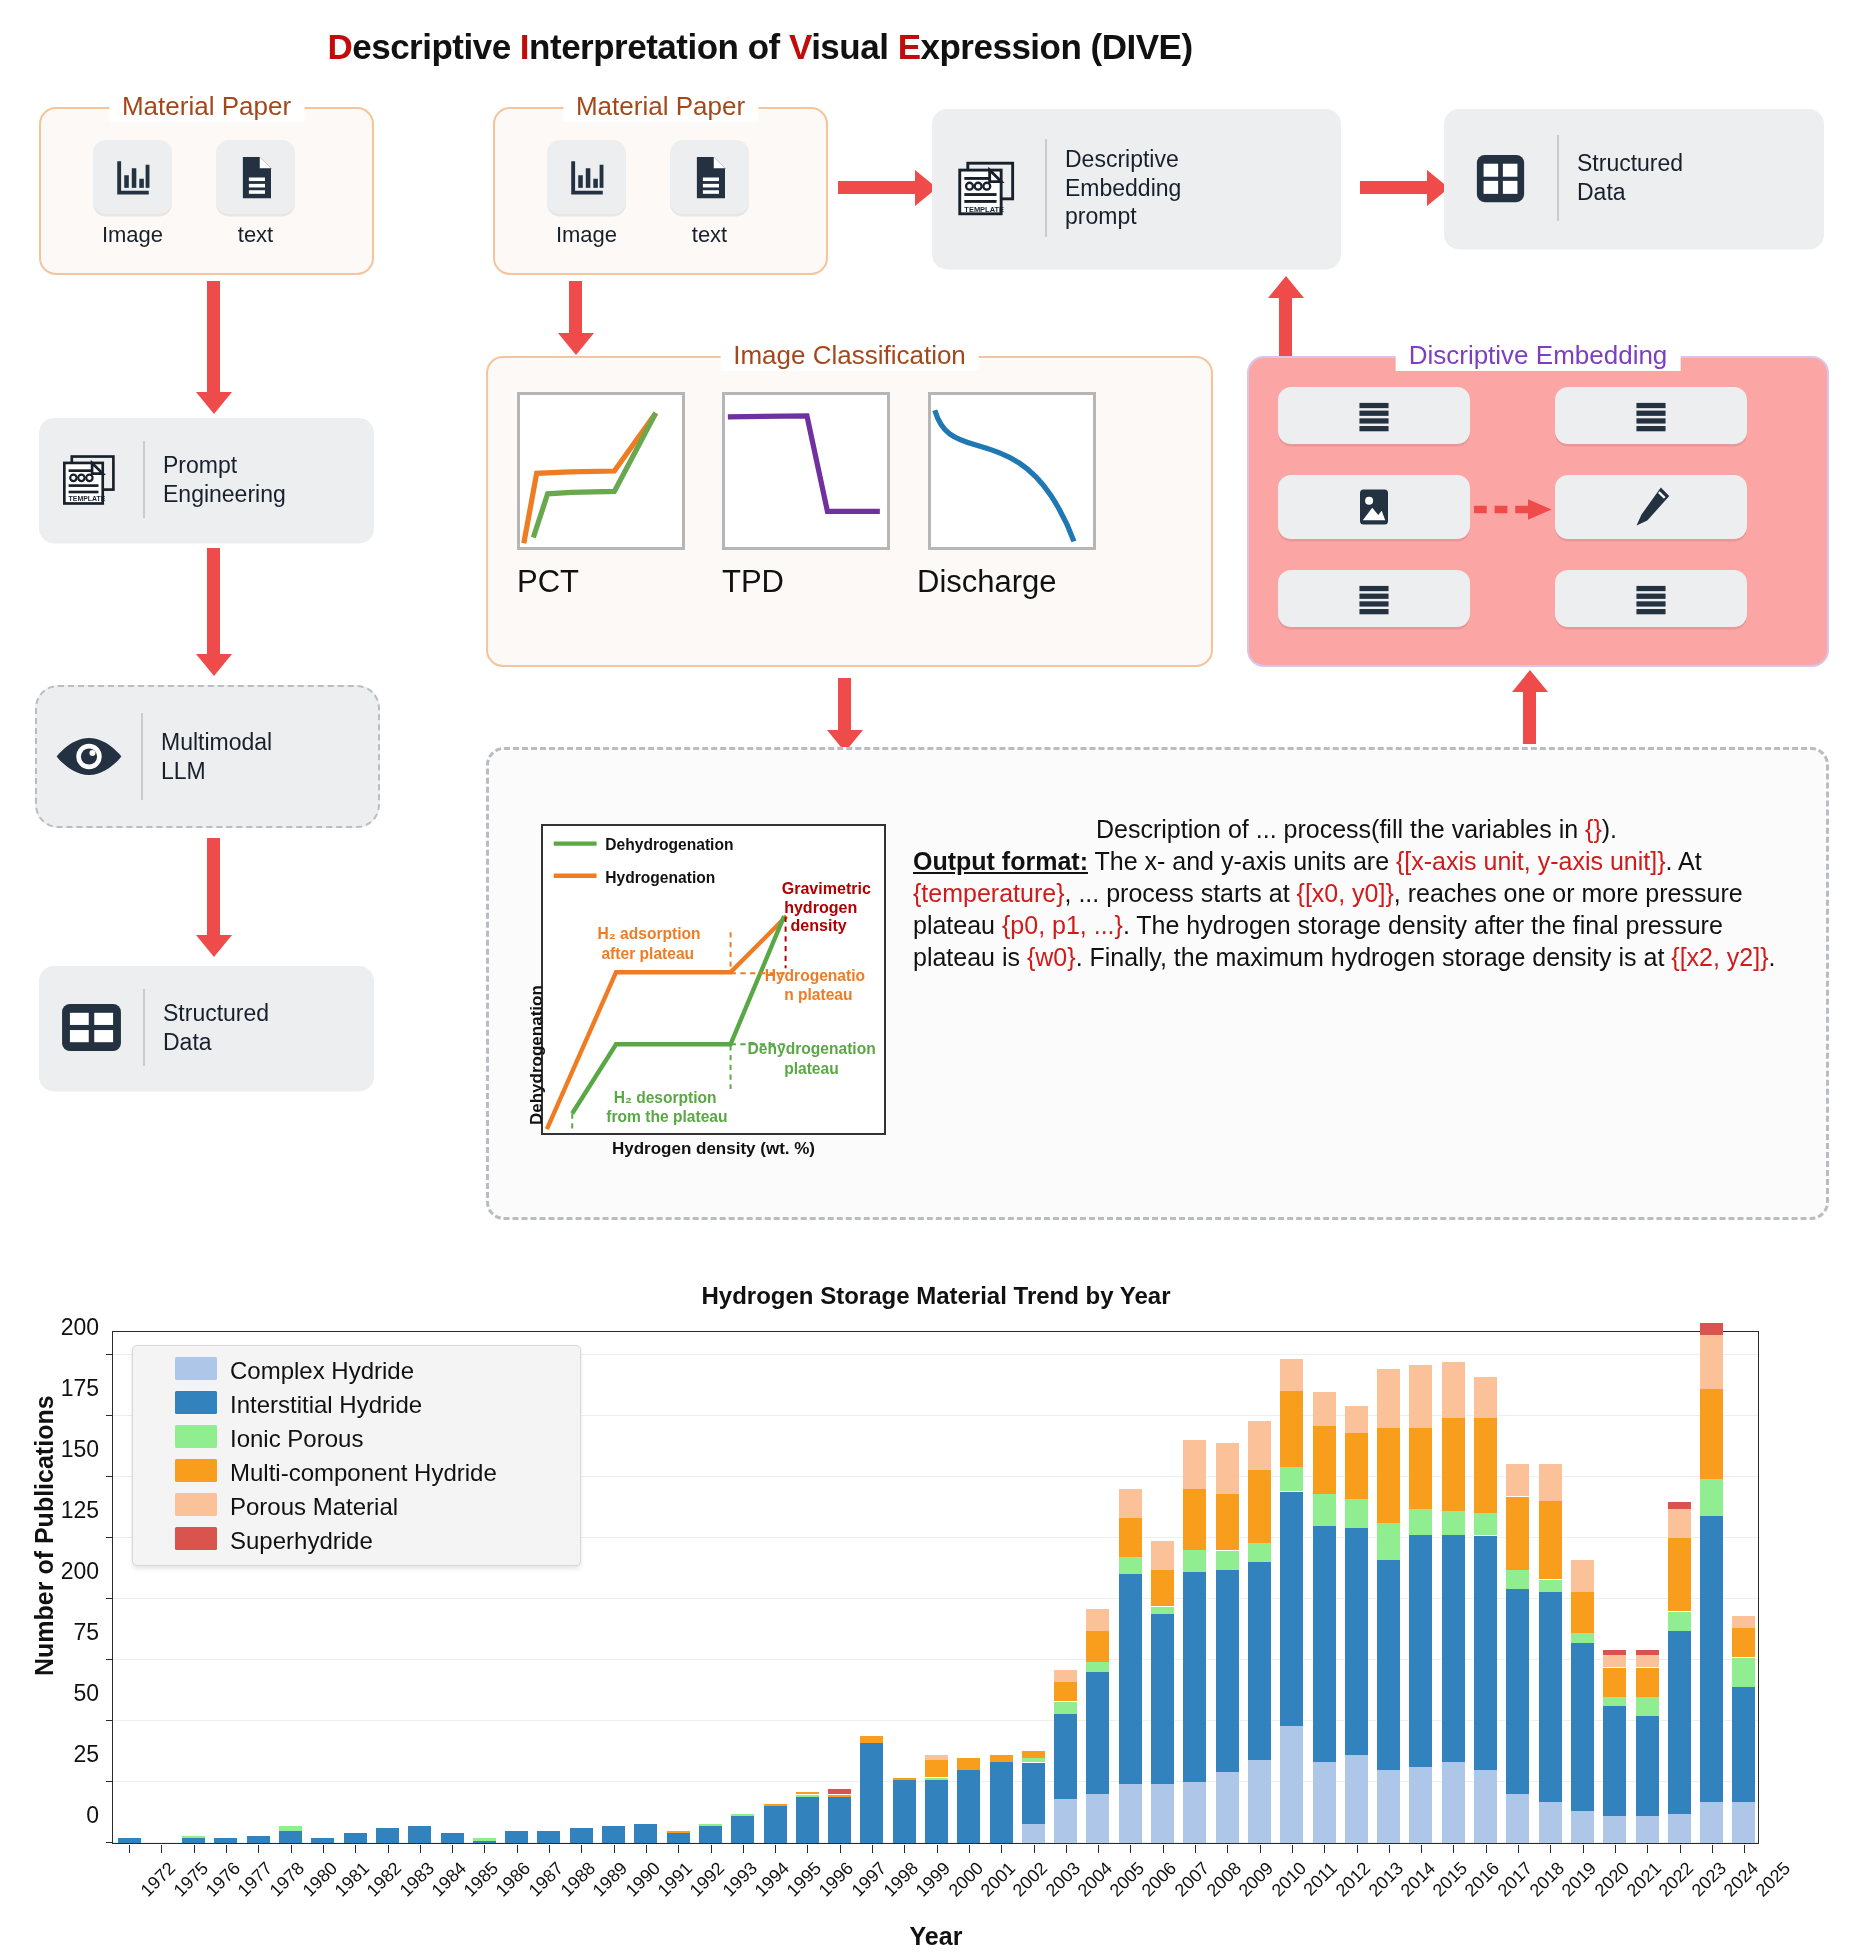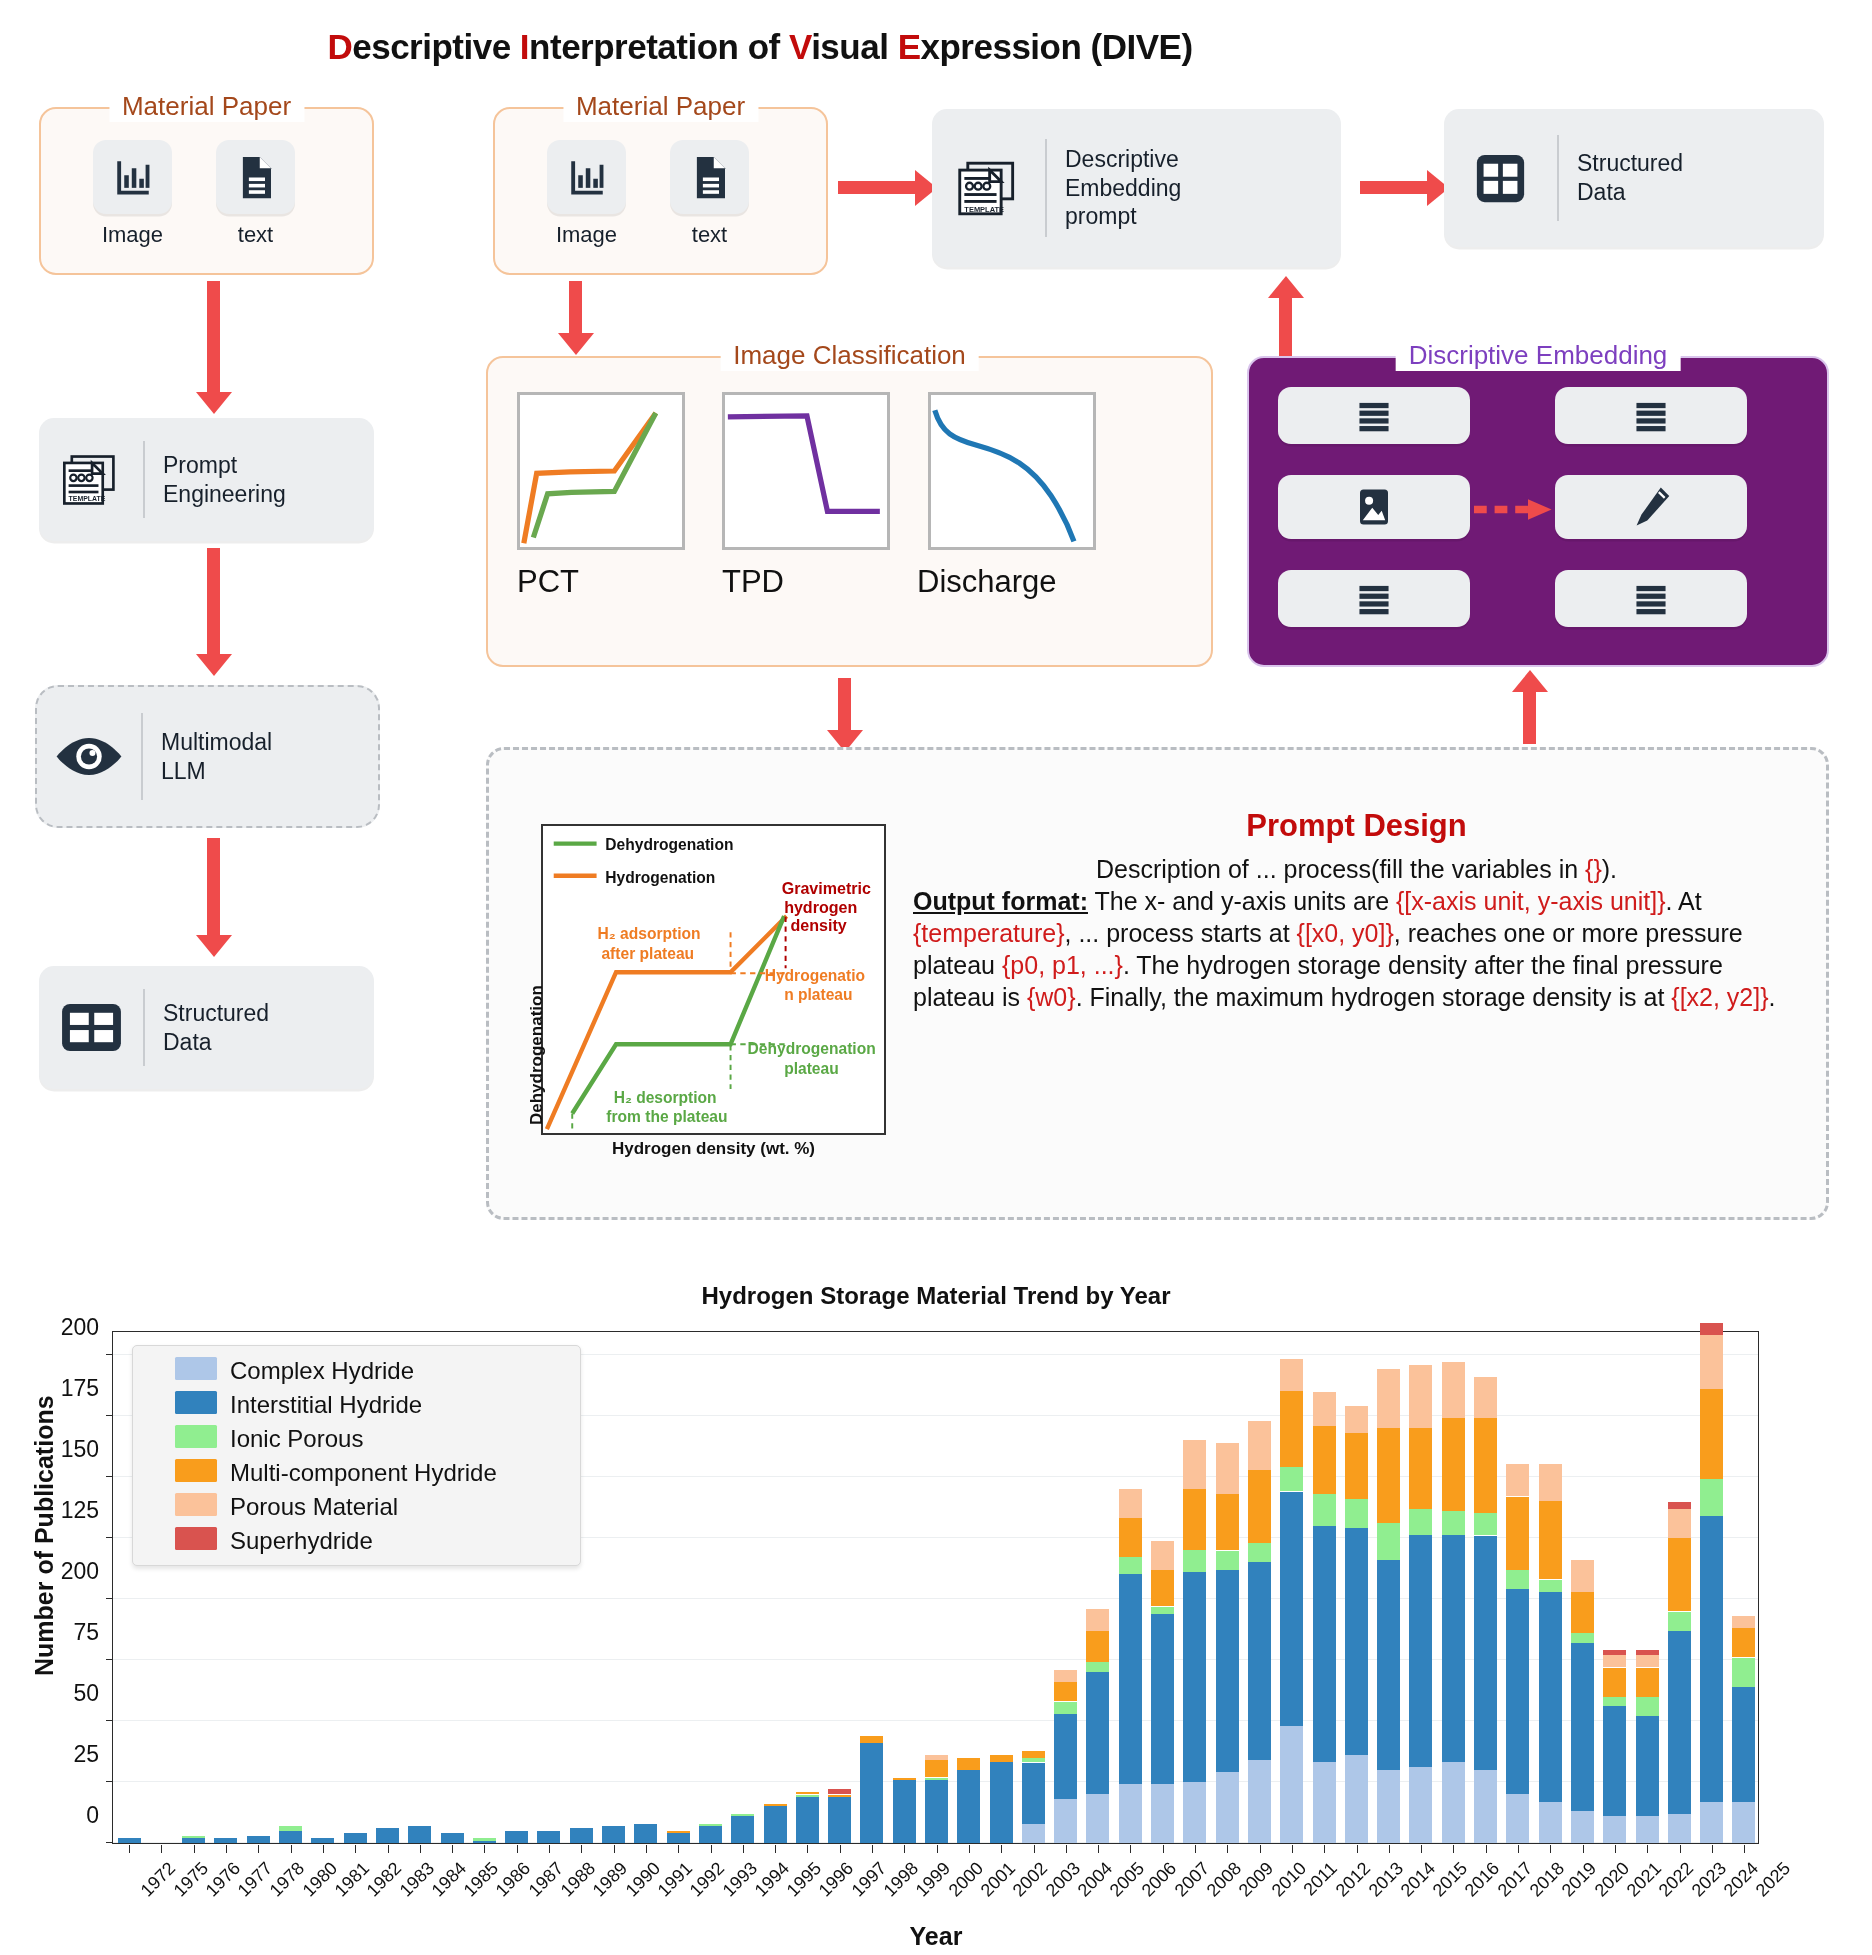--- a/index.html
+++ b/index.html
@@ -17,21 +17,21 @@
   }
   #main-title .cap{ color:#c20b0b; }
 
   
   .fieldset{
     position:absolute;
     border:2.5px solid #f5c49a;
     border-radius:17px;
     background:#fdf9f6;
   }
-  .fieldset.purple{ border-color:#d9c4ec; background:#701a75; }
+  .fieldset.purple{ border-color:#d9c4ec; background:#fca5a5; }
   .fieldset > .legend{
     position:absolute; top:-18px; left:50%; transform:translateX(-50%);
     background:#ffffff; padding:0 13px; white-space:nowrap;
     font-size:26px; color:#a4481b; font-weight:400;
   }
   .fieldset.purple > .legend{ color:#7d3fbf; }
 
   
   .card{
     position:absolute;
@@ -460,21 +460,20 @@
       <text x="495" y="508" font-size="32" font-weight="700" fill="#5aa845" font-family="Liberation Sans, sans-serif">plateau</text>
 
       <text x="145" y="568" font-size="32" font-weight="700" fill="#5aa845" font-family="Liberation Sans, sans-serif">H₂ desorption</text>
       <text x="130" y="608" font-size="32" font-weight="700" fill="#5aa845" font-family="Liberation Sans, sans-serif">from the plateau</text>
     </svg>
   </div>
   <div class="ylab-rot" style="left:38px;top:375px;">Dehydrogenation</div>
   <div style="position:absolute;left:52px;top:389px;width:345px;text-align:center;font-size:17px;font-weight:700;">Hydrogen density (wt. %)</div>
 
   <div style="position:absolute;left:424px;top:54px;width:887px;">
-    <div id="pd-title">Prompt Design</div>
     <div id="pd-body">
       <div style="text-align:center;">Description of ... process(fill the variables in <span class="r">{}</span>).</div>
       <div><span class="ul">Output format:</span> The x- and y-axis units are <span class="r">{[x-axis unit, y-axis unit]}</span>. At <span class="r">{temperature}</span>, ... process starts at <span class="r">{[x0, y0]}</span>, reaches one or more pressure plateau <span class="r">{p0, p1, ...}</span>. The hydrogen storage density after the final pressure plateau is <span class="r">{w0}</span>. Finally, the maximum hydrogen storage density is at <span class="r">{[x2, y2]}</span>.</div>
     </div>
   </div>
 </div>
 
 <div id="chart-wrap">
   <div id="chart-title">Hydrogen Storage Material Trend by Year</div>
 </div>

